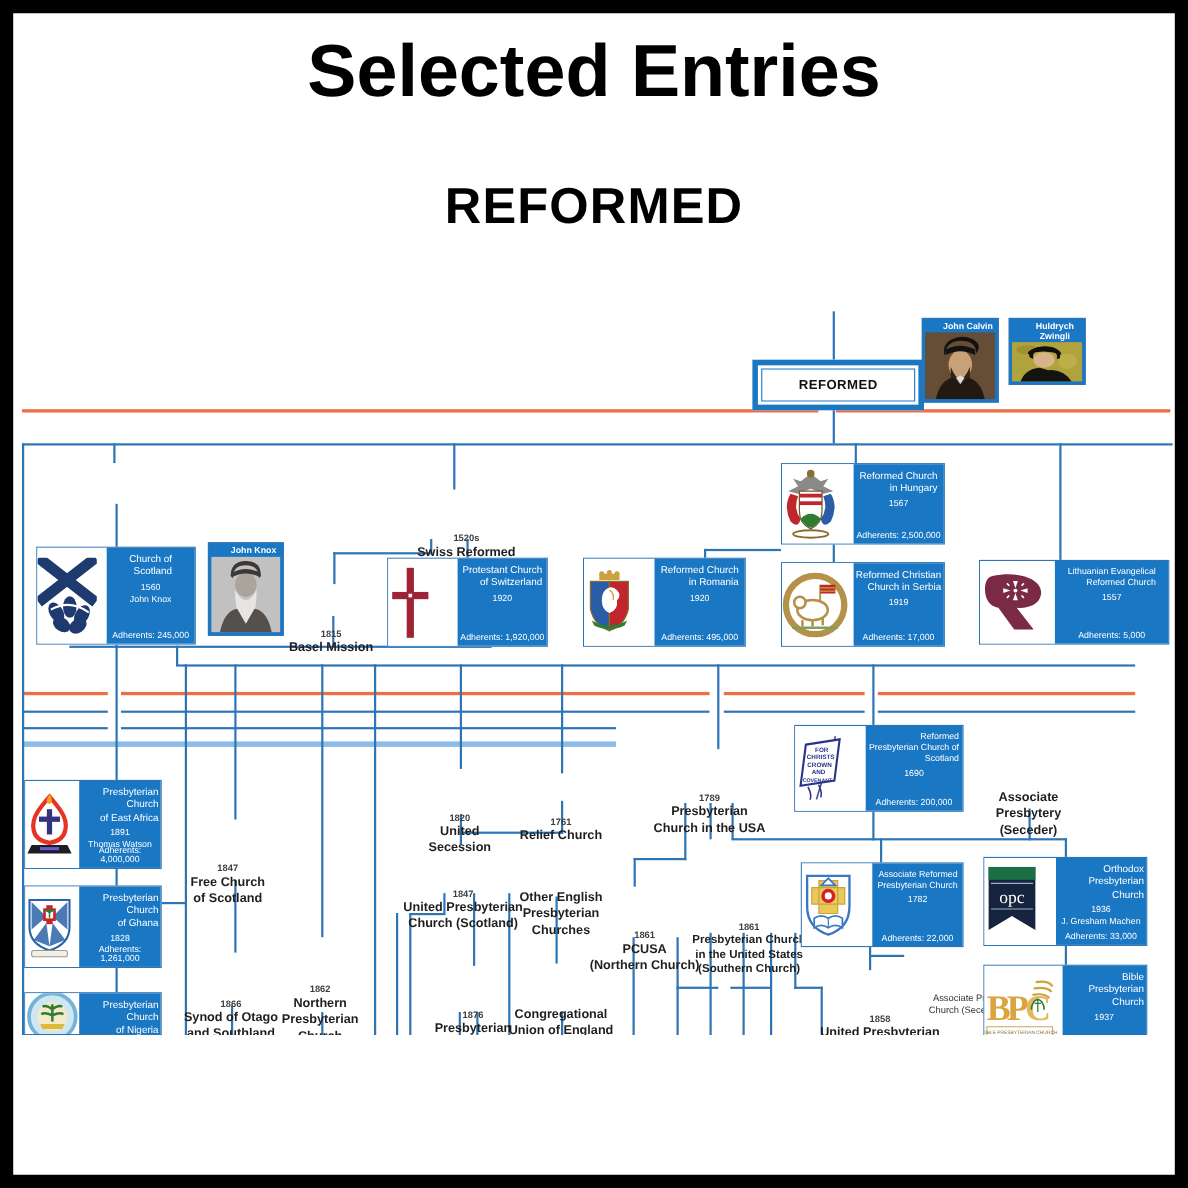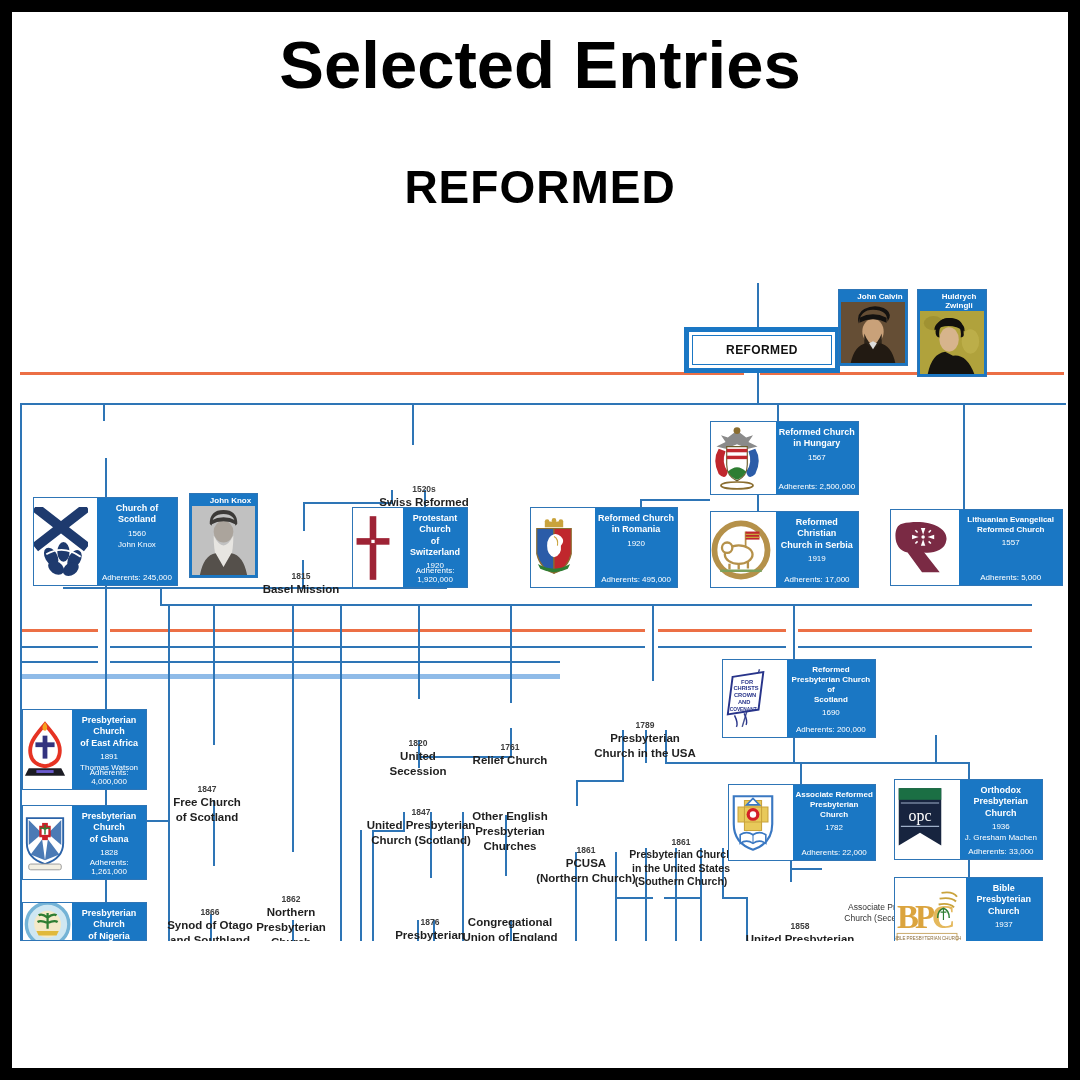--- a/index.html
+++ b/index.html
@@ -10,21 +10,21 @@
   .diagram{position:absolute;left:0;top:0;width:1080px;height:941px;overflow:hidden;}
   i.h,i.v,i.ho,i.hb{position:absolute;display:block;}
   i.h{height:2px;background:#2E75B6;}
   i.v{width:2px;background:#2E75B6;}
   i.ho{height:3px;background:#EC6F45;}
   i.hb{height:5px;background:#8FBBE8;}
   .obox{position:absolute;background:#fff;border:5px solid #1A77C4;box-shadow:inset 0 0 0 3px #fff,inset 0 0 0 4px #1A77C4;display:flex;align-items:center;justify-content:center;font-weight:bold;font-size:12px;color:#111;letter-spacing:.4px;z-index:5;}
   .cbox{position:absolute;display:flex;border:1px solid #2E75B6;background:#fff;z-index:5;box-sizing:border-box;}
   .crest{flex:0 0 44%;display:flex;align-items:center;justify-content:flex-start;background:#fff;overflow:hidden;}
   .cbody{flex:1;background:#1A77C4;color:#fff;text-align:center;position:relative;padding:5px 2px 14px;display:flex;flex-direction:column;align-items:center;box-sizing:border-box;}
-  .ctitle{font-weight:bold;font-size:9px;line-height:1.25;white-space:pre-line;}
+  .ctitle{font-weight:normal;font-size:9px;line-height:1.25;white-space:pre-line;text-align:right;}
   .ctitle.small{font-size:8px;}
   .cyear{font-size:8px;margin-top:3px;}
   .cextra{font-size:8px;margin-top:2px;}
   .cadh{font-size:8px;position:absolute;left:0;right:0;bottom:3px;}
   .pcard{position:absolute;border:1px solid #2E75B6;background:#1A77C4;display:flex;flex-direction:column;z-index:5;box-sizing:border-box;}
   .phead{color:#fff;font-size:8px;font-weight:bold;text-align:center;padding:2px 0 1px;margin-left:14px;}
   .pimg{flex:1;margin:0 2px 2px;overflow:hidden;position:relative;}
   .pimg svg{display:block;width:100%;height:100%;}
   .lbl{position:absolute;text-align:center;color:#1f1f1f;z-index:4;margin-top:40px;}
   .lbl .yr{font-size:8.5px;font-weight:bold;color:#3d3d3d;margin-bottom:1px;}
@@ -137,21 +137,21 @@
           <rect width="66" height="62" fill="#6b5138" opacity=".5"></rect>
           <ellipse cx="33" cy="30" rx="11" ry="13" fill="#c9a179"></ellipse>
           <path d="M18 22 Q20 8 33 8 Q48 8 48 20 L50 16 Q52 10 44 6 Q34 2 24 7 Q16 11 18 22Z" fill="#141210"></path>
           <path d="M19 21 Q33 14 47 21 L47 16 Q33 9 19 16Z" fill="#141210"></path>
           <path d="M24 32 Q33 54 42 32 L42 44 Q33 52 24 44Z" fill="#2e2419"></path>
           <path d="M10 62 Q14 44 26 42 L33 48 L40 42 Q52 44 56 62Z" fill="#221a12"></path>
           <path d="M29 42 L33 48 L37 42 L33 40Z" fill="#ddd"></path>
         </svg>
       </div>
     </div>
-    <div class="pcard" style="left:917px;top:289px;width:70px;height:88px">
+    <div class="pcard" style="left:917px;top:289px;width:70px;height:61px">
       <div class="phead">Huldrych Zwingli</div>
       <div class="pimg">
         <svg viewBox="0 0 66 62" preserveAspectRatio="none">
           <rect width="66" height="62" fill="#b0a23c"></rect>
           <ellipse cx="14" cy="12" rx="10" ry="7" fill="#9a8c2e" opacity=".7"></ellipse>
           <ellipse cx="52" cy="30" rx="9" ry="12" fill="#c2b44e" opacity=".7"></ellipse>
           <ellipse cx="30" cy="28" rx="10" ry="12" fill="#d7b48c"></ellipse>
           <path d="M16 20 Q18 6 32 7 Q46 8 45 22 Q46 26 42 26 Q44 12 30 12 Q18 12 20 26 Q16 26 16 20Z" fill="#12100d"></path>
           <path d="M15 19 Q30 10 46 20 Q47 14 38 9 Q28 4 19 11 Q14 15 15 19Z" fill="#12100d"></path>
           <path d="M8 62 Q12 42 26 40 L34 44 Q48 42 56 62Z" fill="#15130f"></path>
@@ -211,21 +211,21 @@
       </div>
       <div class="cbody">
         <div class="ctitle">Church of
 Scotland</div>
         <div class="cyear">1560</div>
         <div class="cextra">John Knox</div>
         <div class="cadh">Adherents: 245,000</div>
       </div>
     </div>
 
-    <div class="cbox" style="left:352px;top:507px;width:116px;height:81px">
+    <div class="cbox" style="left:352px;top:507px;width:146px;height:81px">
       <div class="crest">
         <svg viewBox="0 0 36 62" width="40" height="68">
           <rect x="15" y="2" width="6" height="58" fill="#9e2335"></rect>
           <rect x="3" y="22" width="30" height="6" fill="#9e2335"></rect>
           <rect x="16.5" y="23.5" width="3" height="3" fill="#fff"></rect>
         </svg>
       </div>
       <div class="cbody">
         <div class="ctitle">Protestant Church
 of Switzerland</div>
@@ -442,20 +442,25 @@
     </div>
     <div class="lbl" style="left:246px;top:531px;width:110px">
       <div class="yr">1815</div>
       <div class="nm">Basel Mission</div>
     </div>
     <div class="lbl" style="left:575px;top:680px;width:140px">
       <div class="yr">1789</div>
       <div class="nm">Presbyterian
 Church in the USA</div>
     </div>
+    <div class="lbl" style="left:880px;top:678px;width:110px">
+      <div class="nm">Associate
+Presbytery
+(Seceder)</div>
+    </div>
     <div class="lbl" style="left:368px;top:698px;width:100px">
       <div class="yr">1820</div>
       <div class="nm">United
 Secession</div>
     </div>
     <div class="lbl" style="left:455px;top:702px;width:110px">
       <div class="yr">1761</div>
       <div class="nm">Relief Church</div>
     </div>
     <div class="lbl" style="left:147px;top:744px;width:120px">

